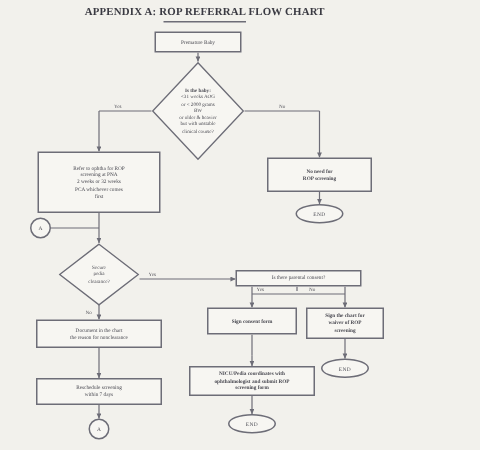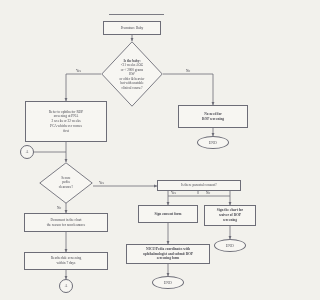--- a/index.html
+++ b/index.html
@@ -94,20 +94,21 @@
     left: 0; top: 0;
     width: 273px; height: 300px;
     pointer-events: none;
   }
 </style>
 </head>
 <body>
 
 <div id="page">
 
+  <div id="title">APPENDIX A: ROP REFERRAL FLOW CHART</div>
 
   <svg id="edges" viewBox="0 0 273 300" width="273" height="300">
     <defs>
       <marker id="ah" markerWidth="5" markerHeight="5" refX="4.2" refY="2" orient="auto" markerUnits="strokeWidth">
         <path d="M0,0 L4.4,2 L0,4 z" fill="#6d6d77"></path>
       </marker>
     </defs>
     <g stroke="#6d6d77" stroke-width="0.8" fill="none">
 
       <line x1="109" y1="14.5" x2="164" y2="14.5" stroke-width="0.9"></line>

